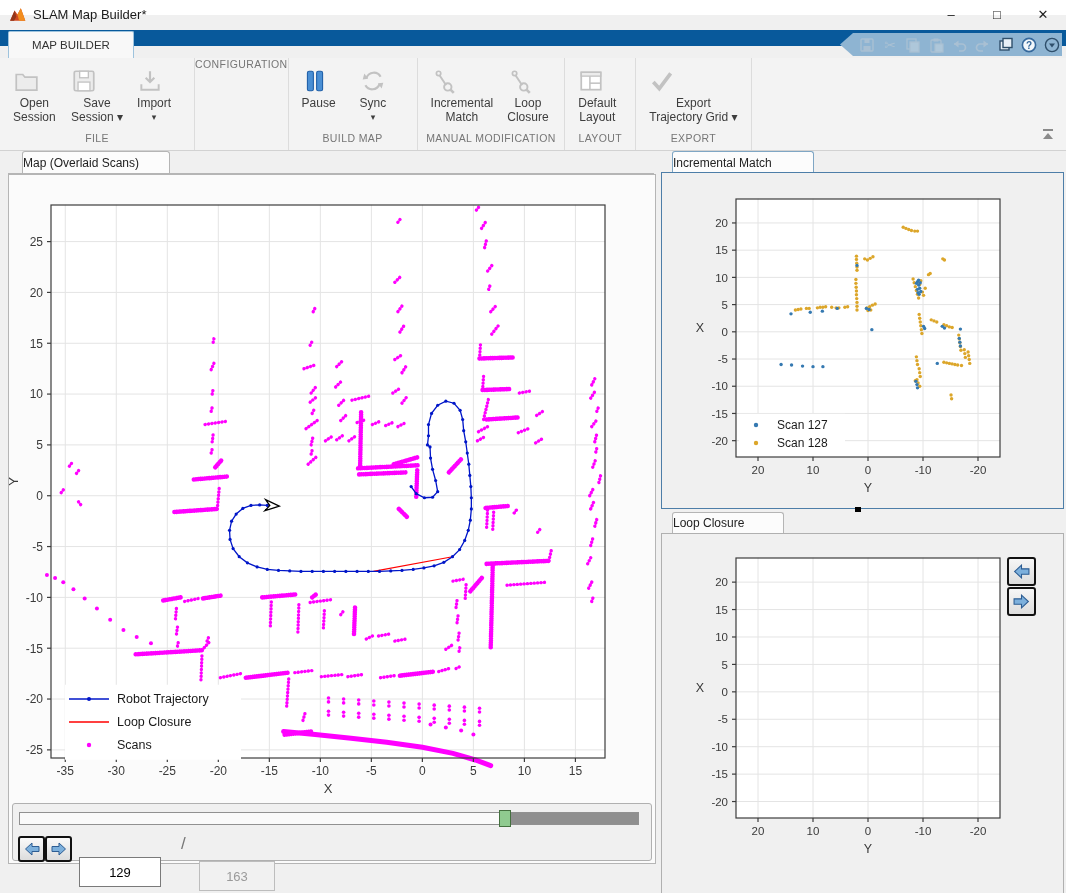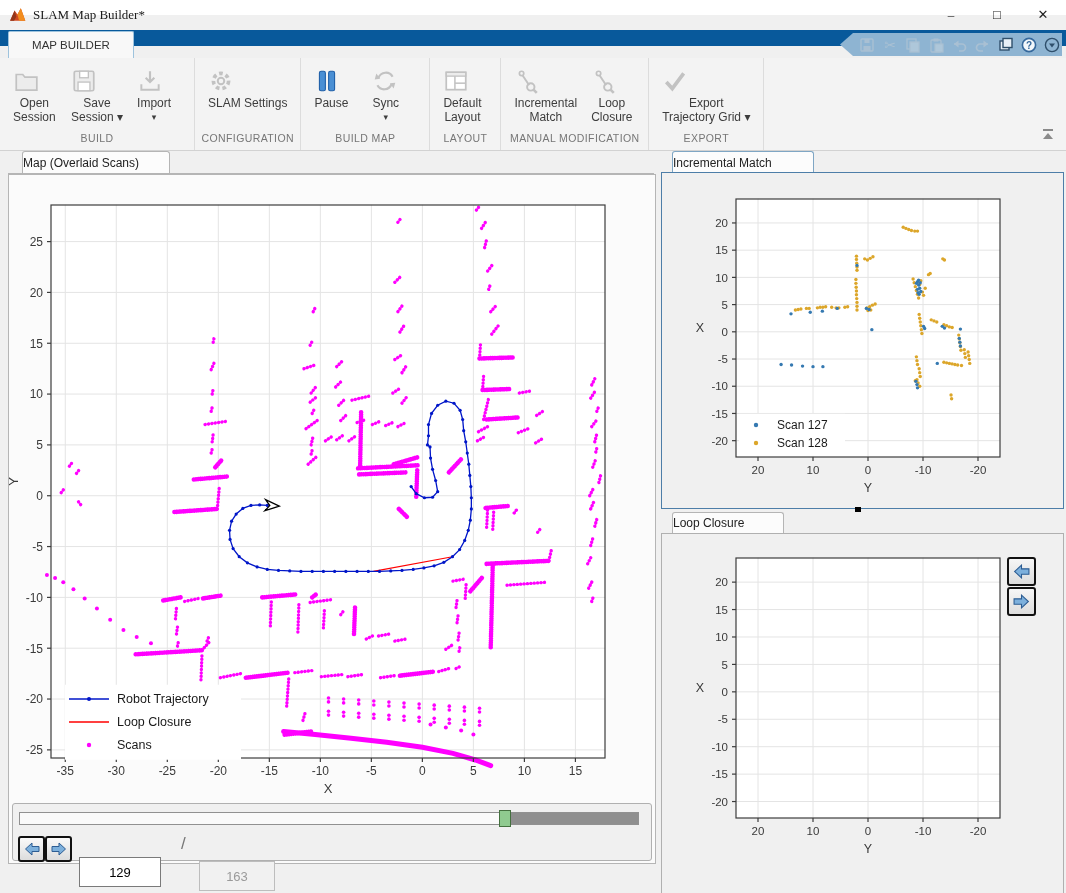--- a/index.html
+++ b/index.html
@@ -1,21 +1,21 @@
 <!DOCTYPE html>
 <html><head>
 <meta charset="utf-8">
 <style>
   html,body{margin:0;padding:0;}
   body{width:1066px;height:893px;overflow:hidden;background:#f0f0f0;
        font-family:"Liberation Sans",sans-serif;position:relative;
        -webkit-user-select:none;user-select:none;cursor:default;}
   #window{position:absolute;inset:0;outline:1px solid #9fb6c6;}
   
-  #titlebar{position:absolute;left:0;top:0;width:1066px;height:15px;background:#ffffff;font-family:Liberation Serif, serif;}
+  #titlebar{position:absolute;left:0;top:0;width:1066px;height:15px;background:#ffffff;}
   #app-logo{position:absolute;left:9px;top:6px;width:18px;height:18px;}
   #window-title{position:absolute;left:33px;top:7px;font-size:13px;color:#1a1a1a;}
   .winbtn{position:absolute;top:0;width:46px;height:30px;text-align:center;line-height:30px;
           font-size:13px;color:#222;}
   #btn-min{right:92px;} #btn-max{right:46px;} #btn-close{right:0px;}
   
   #tabstrip{position:absolute;left:0;top:30px;width:1066px;height:16px;background:#08599b;}
   #maptab{position:absolute;left:8px;top:1px;width:124px;height:27px;background:#f8f8f8;
           border:1px solid #9ec3dd;border-bottom:none;border-radius:2px 2px 0 0;
           text-align:center;line-height:26px;font-size:11.5px;color:#333;}
@@ -186,36 +186,23 @@
                 <path d="M12 3 v9 M8 9 l4 4 4-4" fill="none" stroke="#c2c2c2" stroke-width="2"></path>
                 <path d="M4 15 v5 h16 v-5" fill="none" stroke="#c2c2c2" stroke-width="1.8"></path>
               </svg>
             </div>
             <div class="rlabel">
               <div>Import</div>
               <div style="font-size: 9px;">▾</div>
             </div>
           </div>
         </div>
-        <div class="rgroup-label">BUILD</div>
+        <div class="rgroup-label">FILE</div>
       </div>
       <div class="rgroup">
-        <div class="rgroup-buttons">
-          <div class="rbtn">
-            <div class="ricon">
-              <svg width="26" height="26" viewBox="0 0 24 24">
-                <circle cx="12" cy="12" r="7" fill="none" stroke="#c2c2c2" stroke-width="3.4" stroke-dasharray="3.4 2.8"></circle>
-                <circle cx="12" cy="12" r="3" fill="none" stroke="#c2c2c2" stroke-width="1.8"></circle>
-              </svg>
-            </div>
-            <div class="rlabel">
-              <div>SLAM Settings</div>
-            </div>
-          </div>
-        </div>
         <div class="rgroup-label">CONFIGURATION</div>
       </div>
       <div class="rgroup">
         <div class="rgroup-buttons">
           <div class="rbtn">
             <div class="ricon">
               <svg width="26" height="26" viewBox="0 0 24 24">
                 <rect x="5" y="3" width="5.5" height="18" rx="1.5" fill="#4a8fd4" stroke="#1f5fa8"></rect>
                 <rect x="13.5" y="3" width="5.5" height="18" rx="1.5" fill="#4a8fd4" stroke="#1f5fa8"></rect>
               </svg>
@@ -233,72 +220,72 @@
                 <polygon points="20,19 16.5,14 21.5,13.5" fill="#c2c2c2"></polygon>
               </svg>
             </div>
             <div class="rlabel">
               <div>Sync</div>
               <div style="font-size: 9px;">▾</div>
             </div>
           </div>
         </div>
         <div class="rgroup-label">BUILD MAP</div>
+      </div>
+      <div class="rgroup">
+        <div class="rgroup-buttons">
+          <div class="rbtn">
+            <div class="ricon">
+              <svg width="26" height="26" viewBox="0 0 24 24">
+                <circle cx="7" cy="5" r="2" fill="none" stroke="#c2c2c2" stroke-width="1.6"></circle>
+                <path d="M8 7 L14 16" stroke="#c2c2c2" stroke-width="1.8"></path>
+                <circle cx="15.5" cy="17.5" r="3.4" fill="none" stroke="#c2c2c2" stroke-width="1.8"></circle>
+                <path d="M18 20 l3 3" stroke="#c2c2c2" stroke-width="2.4"></path>
+              </svg>
+            </div>
+            <div class="rlabel">
+              <div>Incremental</div>
+              <div>Match</div>
+            </div>
+          </div>
+          <div class="rbtn">
+            <div class="ricon">
+              <svg width="26" height="26" viewBox="0 0 24 24">
+                <circle cx="7" cy="5" r="2" fill="none" stroke="#c2c2c2" stroke-width="1.6"></circle>
+                <path d="M8 7 L14 16" stroke="#c2c2c2" stroke-width="1.8"></path>
+                <circle cx="15.5" cy="17.5" r="3.4" fill="none" stroke="#c2c2c2" stroke-width="1.8"></circle>
+                <path d="M18 20 l3 3" stroke="#c2c2c2" stroke-width="2.4"></path>
+              </svg>
+            </div>
+            <div class="rlabel">
+              <div>Loop</div>
+              <div>Closure</div>
+            </div>
+          </div>
+        </div>
+        <div class="rgroup-label">MANUAL MODIFICATION</div>
       </div>
       <div class="rgroup">
         <div class="rgroup-buttons">
           <div class="rbtn">
             <div class="ricon">
               <svg width="26" height="26" viewBox="0 0 24 24">
                 <rect x="3" y="4" width="18" height="16" fill="#fff" stroke="#c2c2c2" stroke-width="1.6"></rect>
                 <rect x="3" y="4" width="18" height="3.5" fill="#ececec" stroke="#c2c2c2" stroke-width="1.2"></rect>
                 <line x1="11" y1="7.5" x2="11" y2="20" stroke="#c2c2c2" stroke-width="1.4"></line>
                 <line x1="11" y1="14" x2="21" y2="14" stroke="#c2c2c2" stroke-width="1.4"></line>
               </svg>
             </div>
             <div class="rlabel">
               <div>Default</div>
               <div>Layout</div>
             </div>
           </div>
         </div>
         <div class="rgroup-label">LAYOUT</div>
-      </div>
-      <div class="rgroup">
-        <div class="rgroup-buttons">
-          <div class="rbtn">
-            <div class="ricon">
-              <svg width="26" height="26" viewBox="0 0 24 24">
-                <circle cx="7" cy="5" r="2" fill="none" stroke="#c2c2c2" stroke-width="1.6"></circle>
-                <path d="M8 7 L14 16" stroke="#c2c2c2" stroke-width="1.8"></path>
-                <circle cx="15.5" cy="17.5" r="3.4" fill="none" stroke="#c2c2c2" stroke-width="1.8"></circle>
-                <path d="M18 20 l3 3" stroke="#c2c2c2" stroke-width="2.4"></path>
-              </svg>
-            </div>
-            <div class="rlabel">
-              <div>Incremental</div>
-              <div>Match</div>
-            </div>
-          </div>
-          <div class="rbtn">
-            <div class="ricon">
-              <svg width="26" height="26" viewBox="0 0 24 24">
-                <circle cx="7" cy="5" r="2" fill="none" stroke="#c2c2c2" stroke-width="1.6"></circle>
-                <path d="M8 7 L14 16" stroke="#c2c2c2" stroke-width="1.8"></path>
-                <circle cx="15.5" cy="17.5" r="3.4" fill="none" stroke="#c2c2c2" stroke-width="1.8"></circle>
-                <path d="M18 20 l3 3" stroke="#c2c2c2" stroke-width="2.4"></path>
-              </svg>
-            </div>
-            <div class="rlabel">
-              <div>Loop</div>
-              <div>Closure</div>
-            </div>
-          </div>
-        </div>
-        <div class="rgroup-label">MANUAL MODIFICATION</div>
       </div>
       <div class="rgroup">
         <div class="rgroup-buttons">
           <div class="rbtn">
             <div class="ricon">
               <svg width="26" height="26" viewBox="0 0 24 24">
                 <path d="M4 13 l5.5 6 L20 5" fill="none" stroke="#c2c2c2" stroke-width="3.4"></path>
               </svg>
             </div>
             <div class="rlabel">

